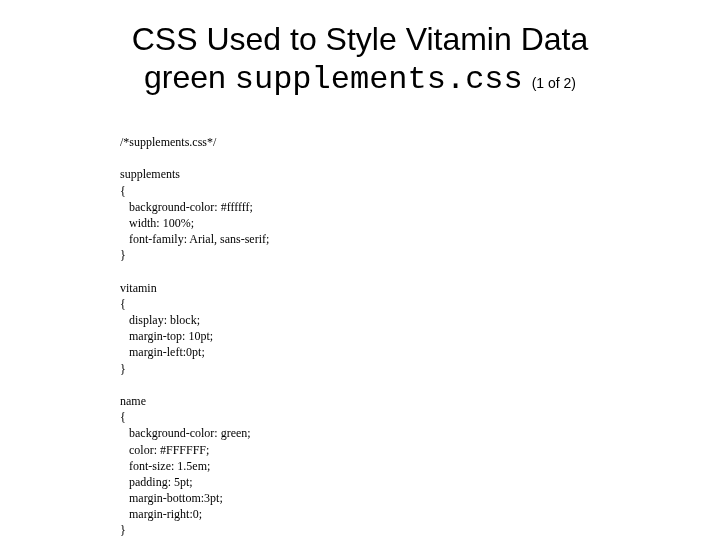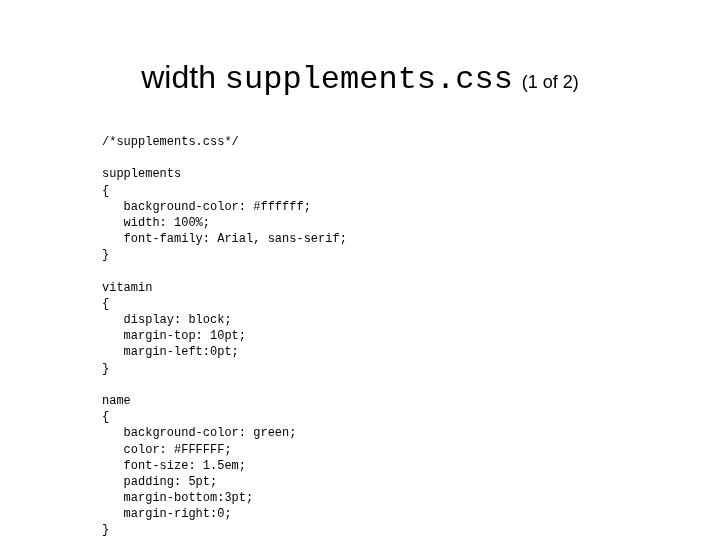--- a/index.html
+++ b/index.html
@@ -14,37 +14,37 @@
     font-size: 32px;
     font-weight: normal;
     line-height: 1.2;
     text-align: center;
     margin-bottom: 18px;
   }
   .heading .mono {
     font-family: Liberation Mono, monospace;
   }
   .heading .page-num {
-    font-size: 18px;
+    font-size: 14px;
     vertical-align: baseline;
   }
   .code-block {
-    margin-left: 72px;
-    font-family: Liberation Mono, monospace;
+    margin-left: 90px;
+    font-family: Liberation Serif, serif;
     font-size: 12px;
     line-height: 1.35;
     white-space: pre;
   }
 </style>
 </head>
 <body>
 
 <div class="heading">
-  <br>
-  <span>width </span><span class="mono">supplements.css</span>
+  <span>CSS Used to Style Vitamin Data</span><br>
+  <span>green </span><span class="mono">supplements.css</span>
   <span class="page-num">(1 of 2)</span>
 </div>
 
 <div class="code-block">
 <span>/*supplements.css*/</span>
 
 <span>supplements</span>
 <span>{</span>
 <span>   background-color: #ffffff;</span>
 <span>   width: 100%;</span>

